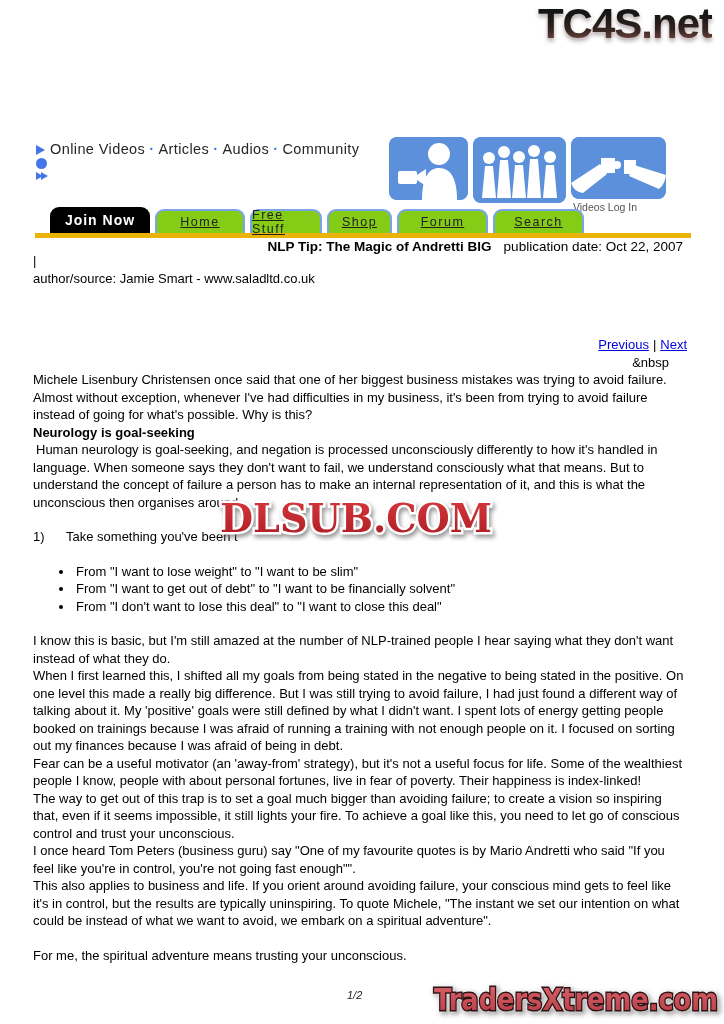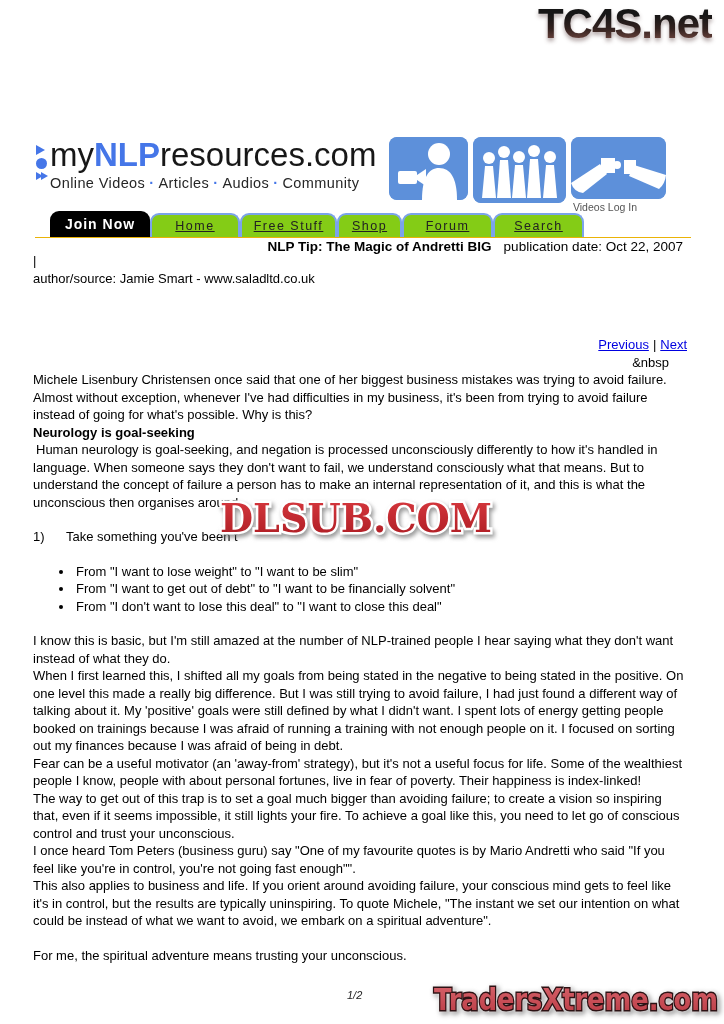--- a/index.html
+++ b/index.html
@@ -30,27 +30,27 @@
   .tagline{font-size:14.5px;color:#262626;letter-spacing:.4px;margin-top:3px;}
   .tagline .sep{color:#4576e8;font-weight:bold;padding:0 4px;}
 
   
   #tiles{left:389px;top:137px;display:flex;gap:5px;align-items:flex-start;}
   .tile{background:#5d90da;border-radius:8px;overflow:hidden;display:block;}
   #members{left:389px;top:201px;width:248px;text-align:right;font-size:10.5px;color:#555;}
 
   
   #nav{left:35px;top:211px;width:656px;height:27px;box-sizing:border-box;
-       border-bottom:1px solid #eab308;display:flex;align-items:flex-end;padding-left:15px;}
+       border-bottom:5px solid #eab308;display:flex;align-items:flex-end;gap:5px;padding-left:15px;}
   .jointab{background:#000;color:#fff;font-weight:bold;font-size:14px;letter-spacing:1px;
        width:100px;height:26px;border-radius:9px 9px 0 0;display:flex;align-items:center;justify-content:center;cursor:pointer;}
   .tab{border:2px solid #7ba3ea;border-bottom:none;border-radius:9px 9px 0 0;background:#84cc16;
        height:24px;box-sizing:border-box;display:flex;align-items:center;justify-content:center;
        font-size:12.5px;letter-spacing:1.5px;color:#222;cursor:pointer;text-decoration:underline;}
-  .w90{width:90px}.w93{width:97px}.w88{width:65px}.w91{width:91px}
+  .w90{width:90px}.w93{width:72px}.w88{width:65px}.w91{width:91px}
 
   
   #titlebar{left:33px;top:239px;width:650px;text-align:right;font-size:13.5px;white-space:nowrap;}
   .title-b{font-weight:bold;}
   .pubdate{margin-left:12px;}
 
   
   #article{left:33px;top:252px;width:654px;font-size:13px;line-height:17.5px;}
   #article p{margin:0;}
   .sp{height:17px;}
@@ -78,21 +78,20 @@
 <div id="logo" class="abs">
   <div class="logo-mark">
     <div class="tri"></div>
     <div class="dot"></div>
     <div class="ff">
         <div class="tri"></div>
         <div class="tri"></div>
       </div>
   </div>
   <div>
-    <div class="logo-line"><span>my</span><span class="logo-nlp">NLP</span><span>resources.com</span></div>
     <div class="tagline">
       <span>Online Videos</span><span class="sep">·</span><span>Articles</span><span class="sep">·</span><span>Audios</span><span class="sep">·</span><span>Community</span>
     </div>
   </div>
 </div>
 
 <div id="tiles" class="abs">
   <svg class="tile" width="79" height="63" viewBox="0 0 79 63">
     <rect width="79" height="63" rx="8" fill="#5d90da"></rect>
     <g fill="#fff">

